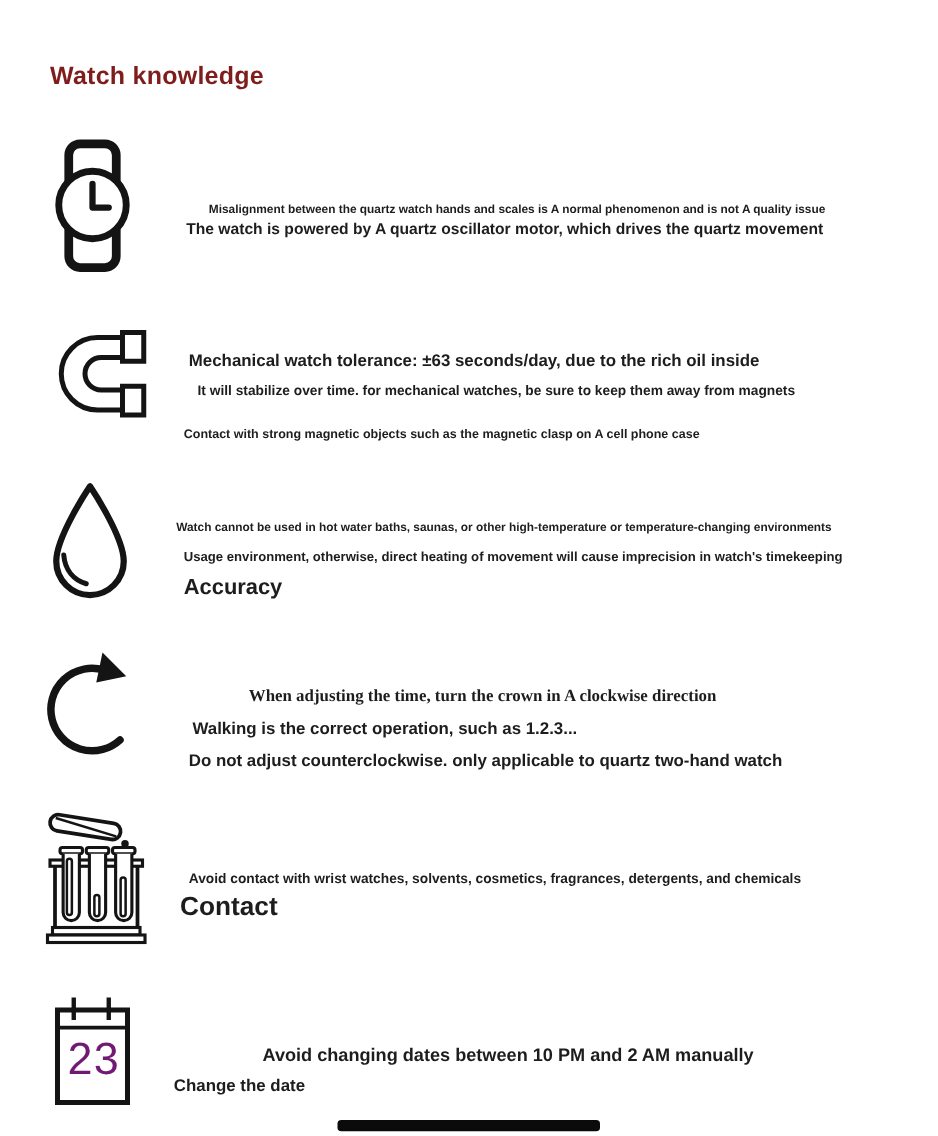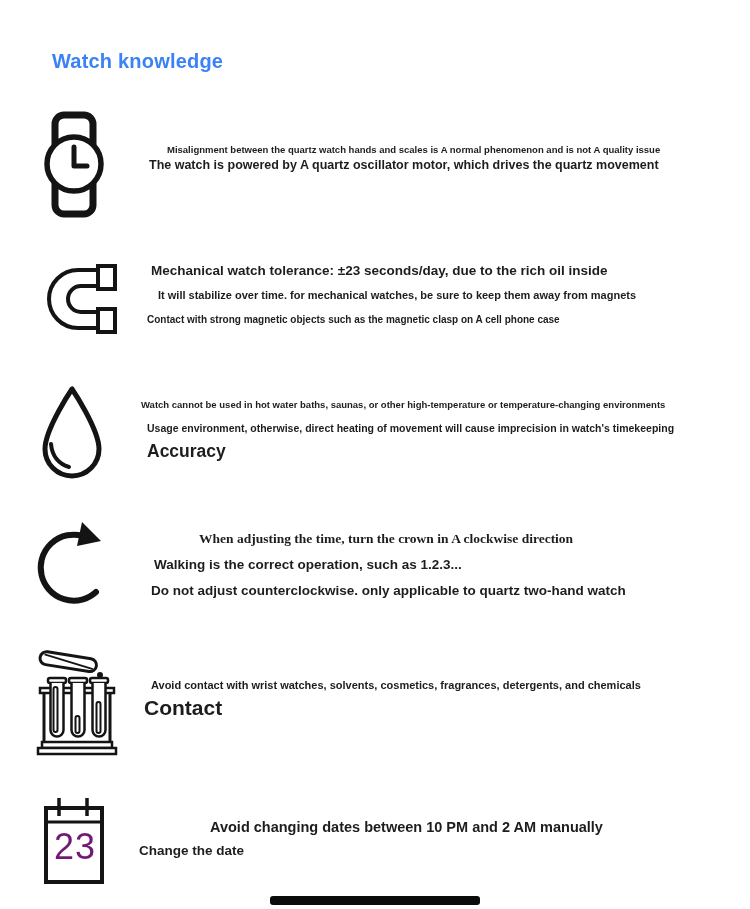--- a/index.html
+++ b/index.html
@@ -2,32 +2,32 @@
 <html><head>
 <meta charset="utf-8">
 <style>
   html,body { margin:0; padding:0; }
   body {
     width:750px; height:909px; position:relative;
     background:#ffffff; overflow:hidden;
     font-family:"Liberation Sans","DejaVu Sans",sans-serif;
     color:#1d1d1d;
   }
-  .t { position:absolute; font-weight:700; white-space:nowrap; color:#1d1d1d; line-height:1.25; }
-  .page-title { position:absolute; left:40px; top:37px; font-size:20px; font-weight:700; color:#3b82f6; letter-spacing:.2px;margin-left:12px; }
+  .t { position:absolute; font-weight:700; white-space:nowrap; color:#1d1d1d; line-height:1.25;margin-top:18px; }
+  .page-title { position:absolute; left:40px; top:37px; font-size:20px; font-weight:700; color:#7f1d1d; letter-spacing:.2px; }
   .icon { position:absolute; display:block; }
   .icon svg { display:block; }
   .cal-num { position:absolute; left:54px; top:826px; font-size:36px; font-weight:400; color:#701a75; letter-spacing:1px; }
   .home-indicator { position:absolute; left:270px; top:896px; width:210px; height:9px; background:#0b0b0b; border-radius:3px; }
   
   .s1l1{left:167px;top:144px;font-size:9.5px;}
   .s1l2{left:149px;top:158px;font-size:12.5px;}
   .s2l1{left:151px;top:263px;font-size:13.5px;}
   .s2l2{left:158px;top:289px;font-size:11px;}
-  .s2l3{left:147px;top:314px;font-size:10px;}
+  .s2l3{left:147px;top:324px;font-size:10px;}
   .s3l1{left:141px;top:399px;font-size:9.5px;}
   .s3l2{left:147px;top:422px;font-size:10.5px;}
   .s3l3{left:147px;top:441px;font-size:17.5px;}
   .s4l1{left:199px;top:531px;font-size:13.5px;font-family:Liberation Serif, serif;}
   .s4l2{left:154px;top:557px;font-size:13.5px;}
   .s4l3{left:151px;top:583px;font-size:13.5px;}
   .s5l1{left:151px;top:679px;font-size:11px;}
   .s5l2{left:144px;top:695px;font-size:21px;}
   .s6l1{left:210px;top:818px;font-size:14.5px;}
   .s6l2{left:139px;top:843px;font-size:13.5px;}
@@ -47,21 +47,21 @@
 <div class="t s1l1">Misalignment between the quartz watch hands and scales is A normal phenomenon and is not A quality issue</div>
 <div class="t s1l2">The watch is powered by A quartz oscillator motor, which drives the quartz movement</div>
 
 <span class="icon" style="left:38px;top:262px;">
   <svg width="84" height="74" viewBox="0 0 84 74">
     <path d="M64 8 L40 8 A29 29 0 0 0 40 66 L64 66 L64 50 L43 50 A13 13 0 0 1 43 24 L64 24 Z" fill="none" stroke="#141414" stroke-width="4"></path>
     <rect x="60" y="4" width="17" height="23" fill="#ffffff" stroke="#141414" stroke-width="4"></rect>
     <rect x="60" y="47" width="17" height="23" fill="#ffffff" stroke="#141414" stroke-width="4"></rect>
   </svg>
 </span>
-<div class="t s2l1">Mechanical watch tolerance: ±23 seconds/day, due to the rich oil inside</div>
+<div class="t s2l1">Mechanical watch tolerance: ±63 seconds/day, due to the rich oil inside</div>
 <div class="t s2l2">It will stabilize over time. for mechanical watches, be sure to keep them away from magnets</div>
 <div class="t s2l3">Contact with strong magnetic objects such as the magnetic clasp on A cell phone case</div>
 
 <span class="icon" style="left:38px;top:384px;">
   <svg width="68" height="98" viewBox="0 0 68 98">
     <path d="M34 5 C34 5 7 45 7 65 A27 27 0 0 0 61 65 C61 45 34 5 34 5 Z" fill="none" stroke="#141414" stroke-width="5" stroke-linejoin="round"></path>
     <path d="M13 60 C14 72 21 80 31 83" fill="none" stroke="#141414" stroke-width="4" stroke-linecap="round"></path>
   </svg>
 </span>
 <div class="t s3l1">Watch cannot be used in hot water baths, saunas, or other high-temperature or temperature-changing environments</div>

